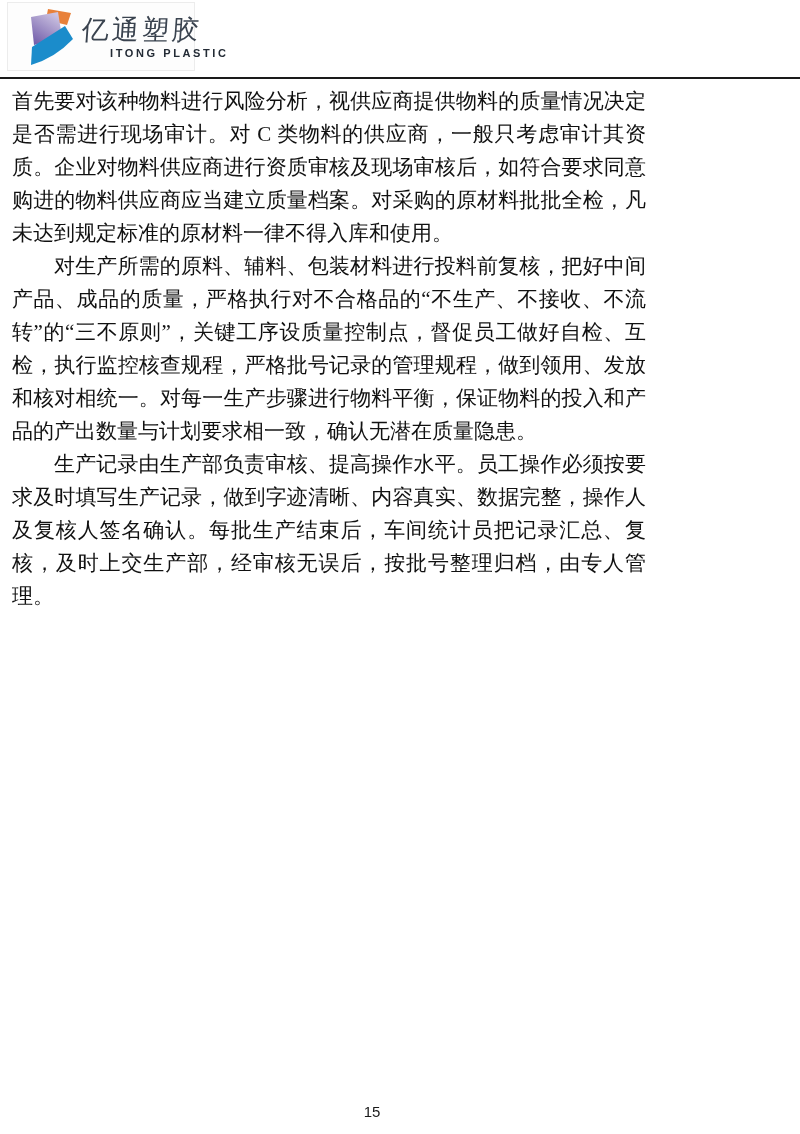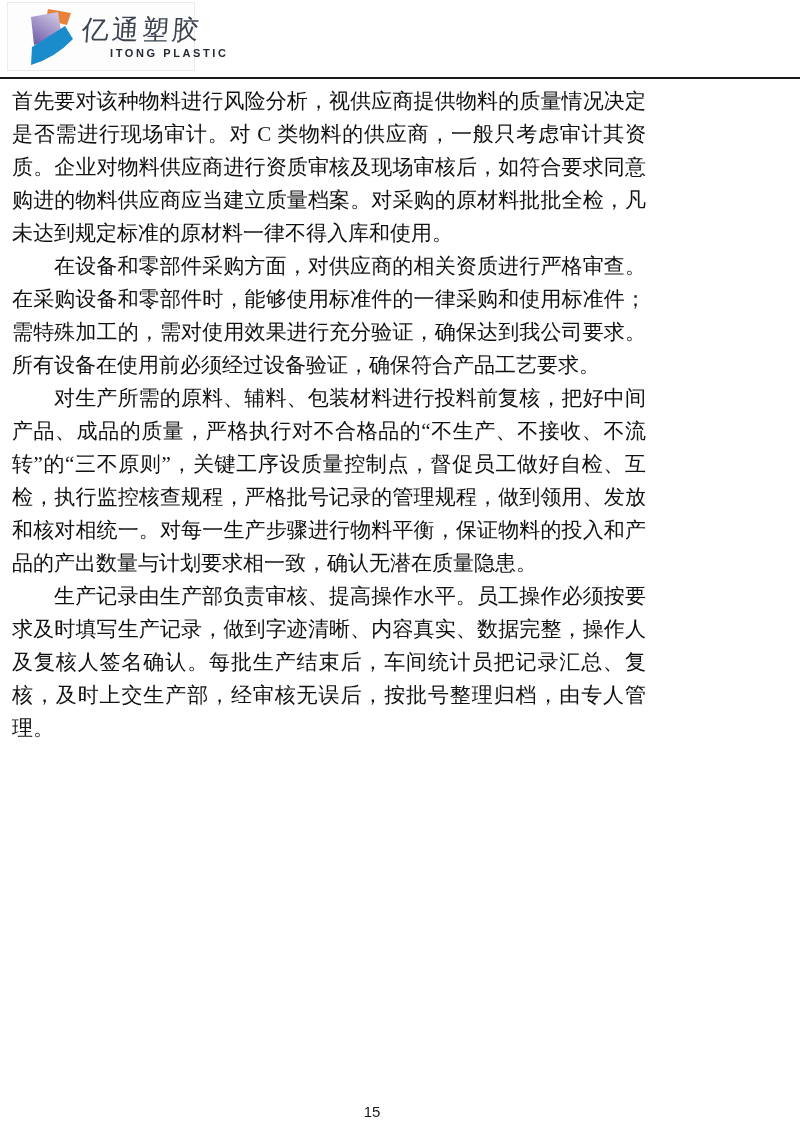--- a/index.html
+++ b/index.html
@@ -119,21 +119,20 @@
         <div class="logo-cn">亿通塑胶</div>
         <div class="logo-en">ITONG PLASTIC</div>
       </div>
     </div>
   </header>
 
   <div class="header-rule"></div>
 
   <main class="doc-body">
     <p class="body-text">首先要对该种物料进行风险分析，视供应商提供物料的质量情况决定是否需进行现场审计。对 C 类物料的供应商，一般只考虑审计其资质。企业对物料供应商进行资质审核及现场审核后，如符合要求同意购进的物料供应商应当建立质量档案。对采购的原材料批批全检，凡未达到规定标准的原材料一律不得入库和使用。</p>
-    <p class="body-text indent">在设备和零部件采购方面，对供应商的相关资质进行严格审查。在采购设备和零部件时，能够使用标准件的一律采购和使用标准件；需特殊加工的，需对使用效果进行充分验证，确保达到我公司要求。所有设备在使用前必须经过设备验证，确保符合产品工艺要求。</p>
     <p class="body-text indent">对生产所需的原料、辅料、包装材料进行投料前复核，把好中间产品、成品的质量，严格执行对不合格品的“不生产、不接收、不流转”的“三不原则”，关键工序设质量控制点，督促员工做好自检、互检，执行监控核查规程，严格批号记录的管理规程，做到领用、发放和核对相统一。对每一生产步骤进行物料平衡，保证物料的投入和产品的产出数量与计划要求相一致，确认无潜在质量隐患。</p>
     <p class="body-text indent">生产记录由生产部负责审核、提高操作水平。员工操作必须按要求及时填写生产记录，做到字迹清晰、内容真实、数据完整，操作人及复核人签名确认。每批生产结束后，车间统计员把记录汇总、复核，及时上交生产部，经审核无误后，按批号整理归档，由专人管理。</p>
   </main>
 
   <footer class="page-footer">
     <span>15</span>
   </footer>
 
 </div>
 

